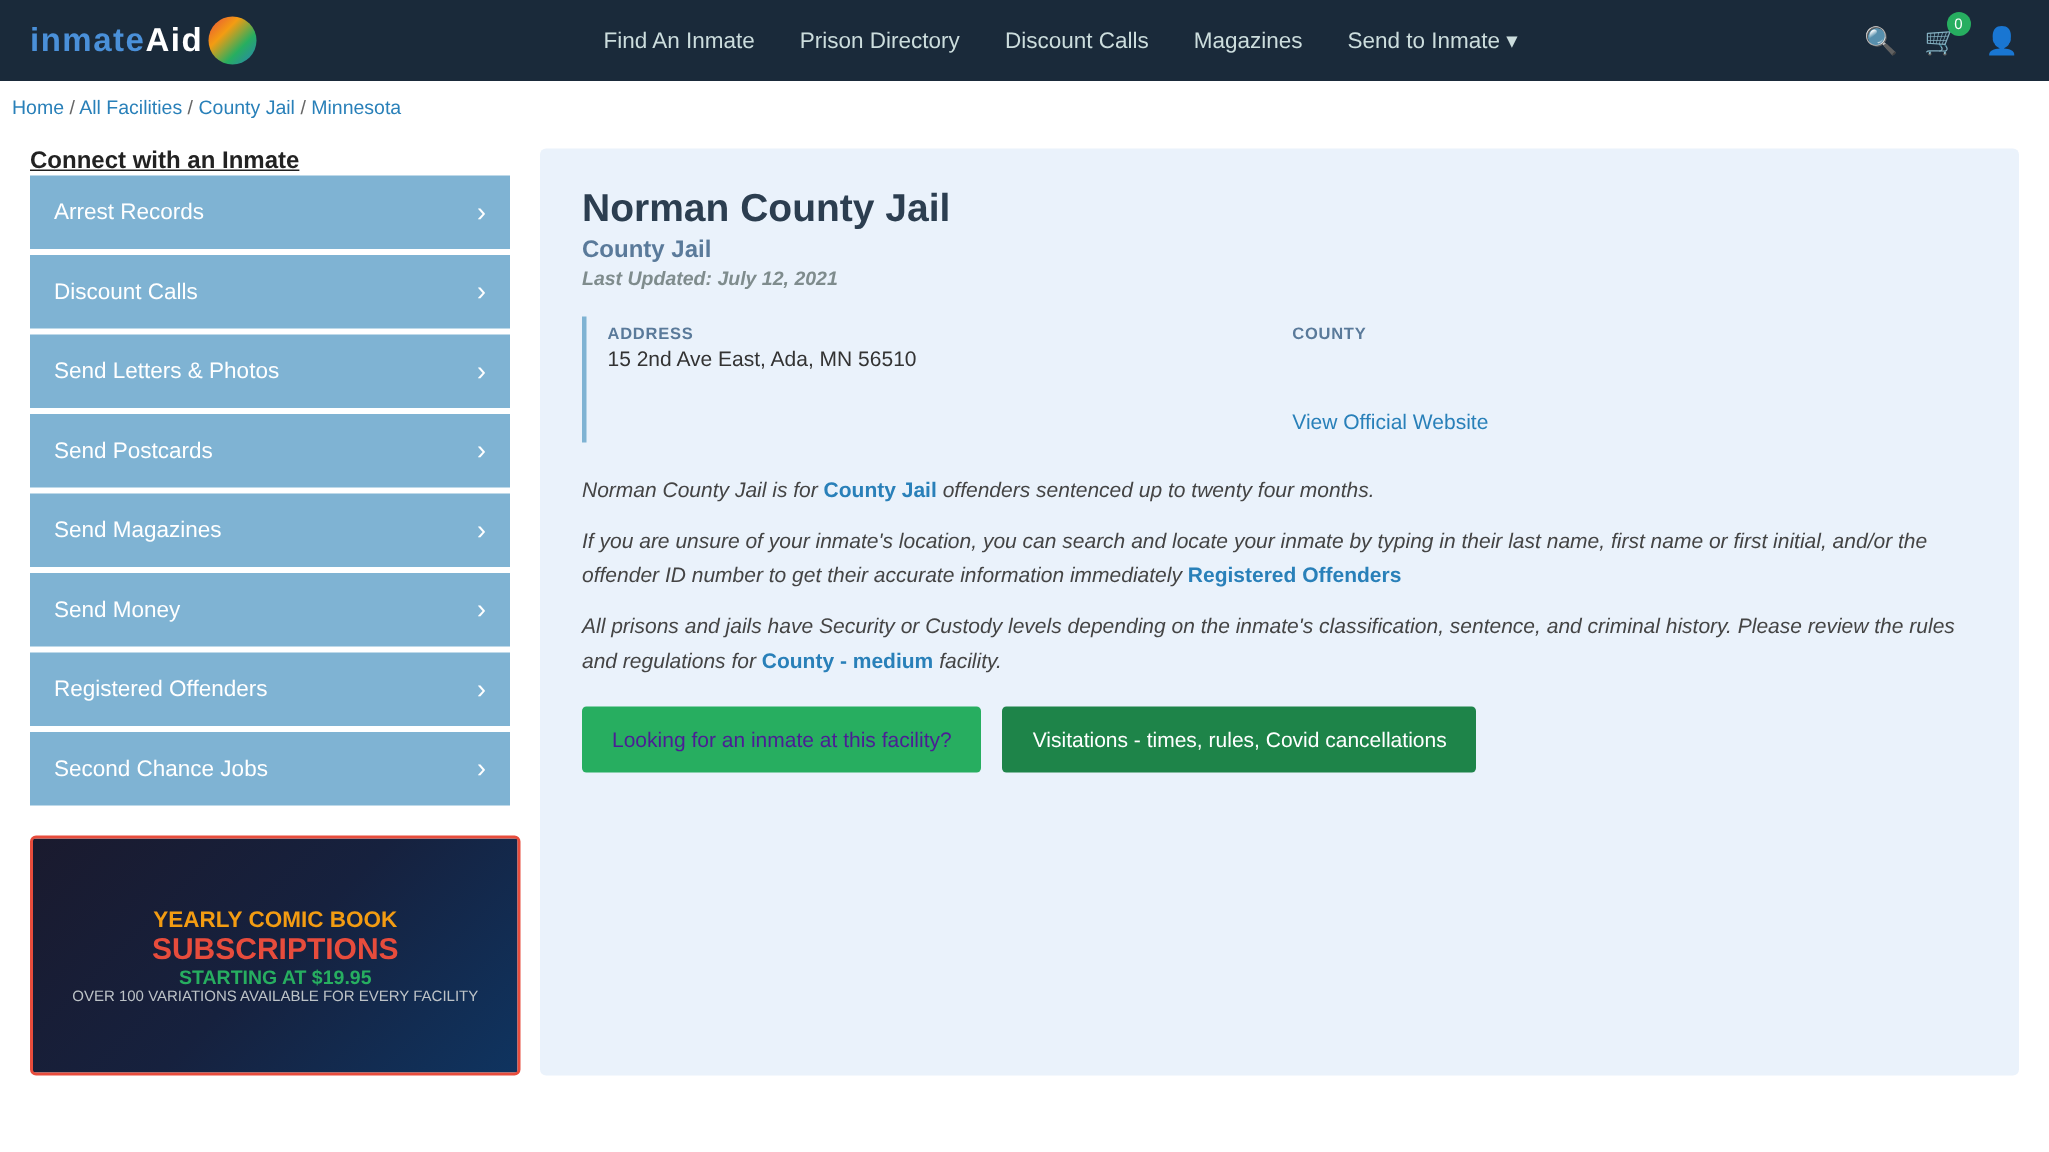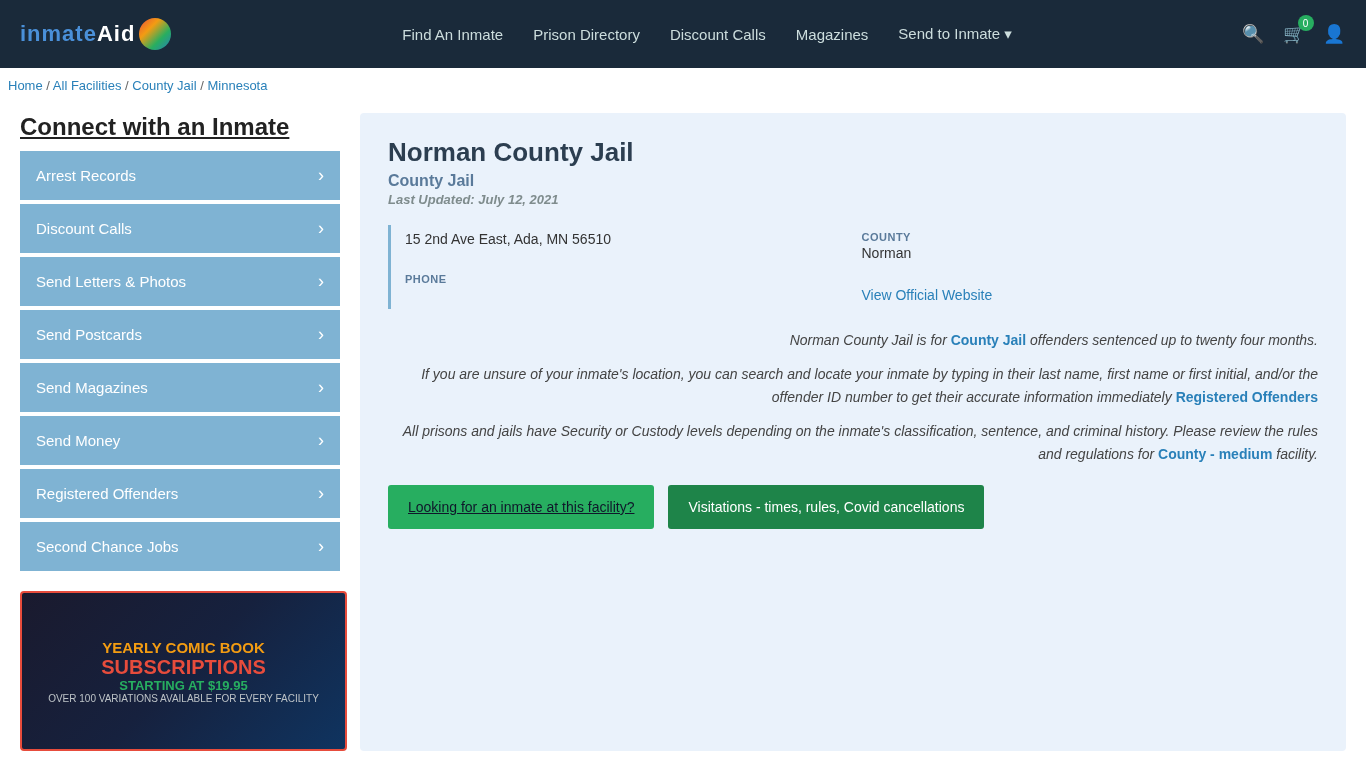--- a/index.html
+++ b/index.html
@@ -1,21 +1,21 @@
 <!DOCTYPE html>
 <html><head>
   <meta charset="utf-8">
   <style>
     * { margin: 0; padding: 0; box-sizing: border-box; }
     body { font-family: Arial, sans-serif; font-size: 14px; color: #333; background: #fff; }
 
     
     .header {
       background: #1a2a3a;
-      height: 68px;
+      height: 54px;
       display: flex;
       align-items: center;
       padding: 0 20px;
       justify-content: space-between;
     }
     .header-logo {
       display: flex;
       align-items: center;
     }
     .logo-text {
@@ -100,24 +100,23 @@
       gap: 20px;
       max-width: 1366px;
     }
 
     
     .sidebar {
       width: 320px;
       flex-shrink: 0;
     }
     .sidebar-title {
-      font-size: 24px;
+      font-size: 16px;
       font-weight: bold;
       text-decoration: underline;
-      margin-bottom: 10px;
       color: #222;
     }
     .sidebar-menu {
       display: flex;
       flex-direction: column;
       gap: 4px;
     }
     .sidebar-item {
       background: #7fb3d3;
       color: #fff;
@@ -227,43 +226,41 @@
     }
     .description-block {
       margin-top: 10px;
     }
     .desc-para {
       font-size: 14px;
       color: #444;
       margin-bottom: 12px;
       line-height: 1.6;
       font-style: italic;
-      text-align: right;
     }
     .desc-link {
       color: #2980b9;
       text-decoration: none;
       font-weight: bold;
       font-style: normal;
     }
     .action-buttons {
       display: flex;
       gap: 14px;
       margin-top: 20px;
     }
     .btn-green {
       background: #27ae60;
-      color: #0f172a;
+      color: #4c1d95;
       border: none;
       padding: 14px 20px;
       font-size: 14px;
       cursor: pointer;
       border-radius: 3px;
       font-weight: 500;
-      text-decoration: underline;
     }
     .btn-dark-green {
       background: #1e8449;
       color: #fff;
       border: none;
       padding: 14px 20px;
       font-size: 14px;
       cursor: pointer;
       border-radius: 3px;
       font-weight: 500;
@@ -352,28 +349,27 @@
     </div>
   </aside>
 
   <main class="detail-panel">
     <h1 class="facility-name">Norman County Jail</h1>
     <div class="facility-type">County Jail</div>
     <div class="facility-updated">Last Updated: July 12, 2021</div>
 
     <div class="info-grid">
       <div class="info-cell">
+        <div class="info-label">ADDRESS</div>
         <div class="info-value">15 2nd Ave East, Ada, MN 56510</div>
       </div>
       <div class="info-cell">
         <div class="info-label">COUNTY</div>
-        <div class="info-value">Norman</div>
       </div>
       <div class="info-cell">
-        <div class="info-label">PHONE</div>
       </div>
       <div class="info-cell">
         <div class="info-label">&nbsp;</div>
         <a href="#" class="info-link">View Official Website</a>
       </div>
     </div>
 
     <div class="description-block">
       <p class="desc-para">
         <span>Norman County Jail is for </span><a href="#" class="desc-link">County Jail</a><span> offenders sentenced up to twenty four months.</span>

